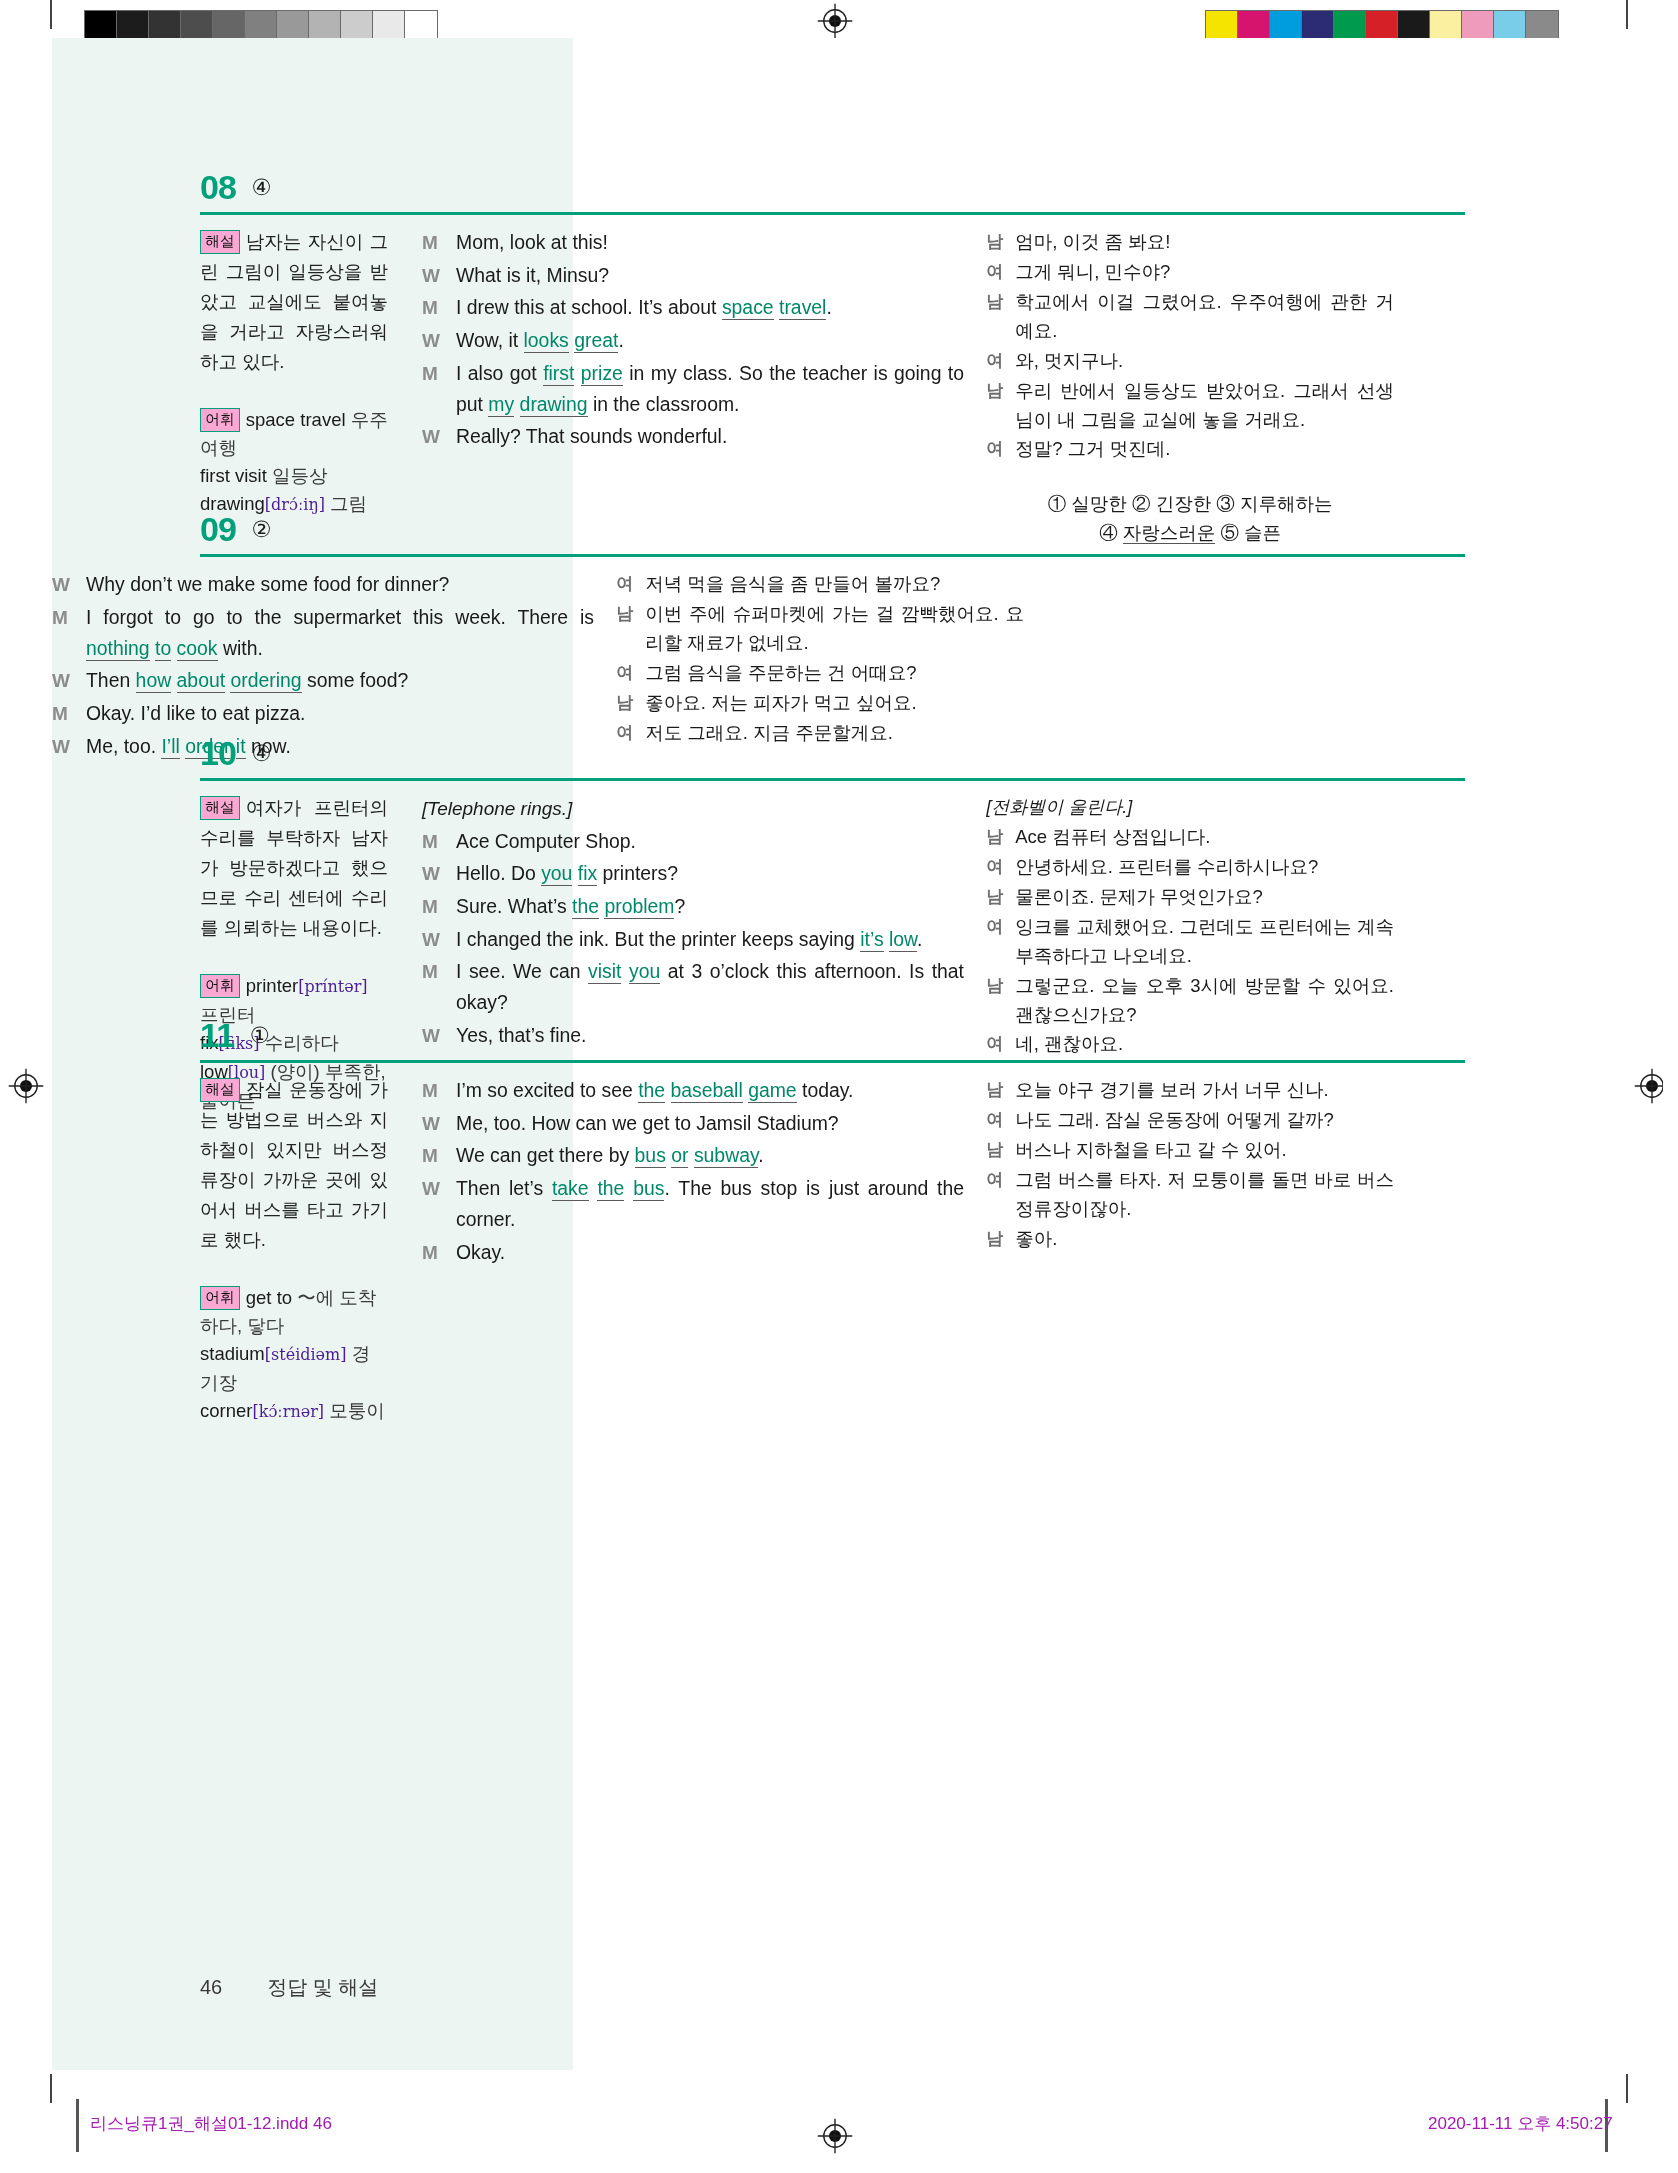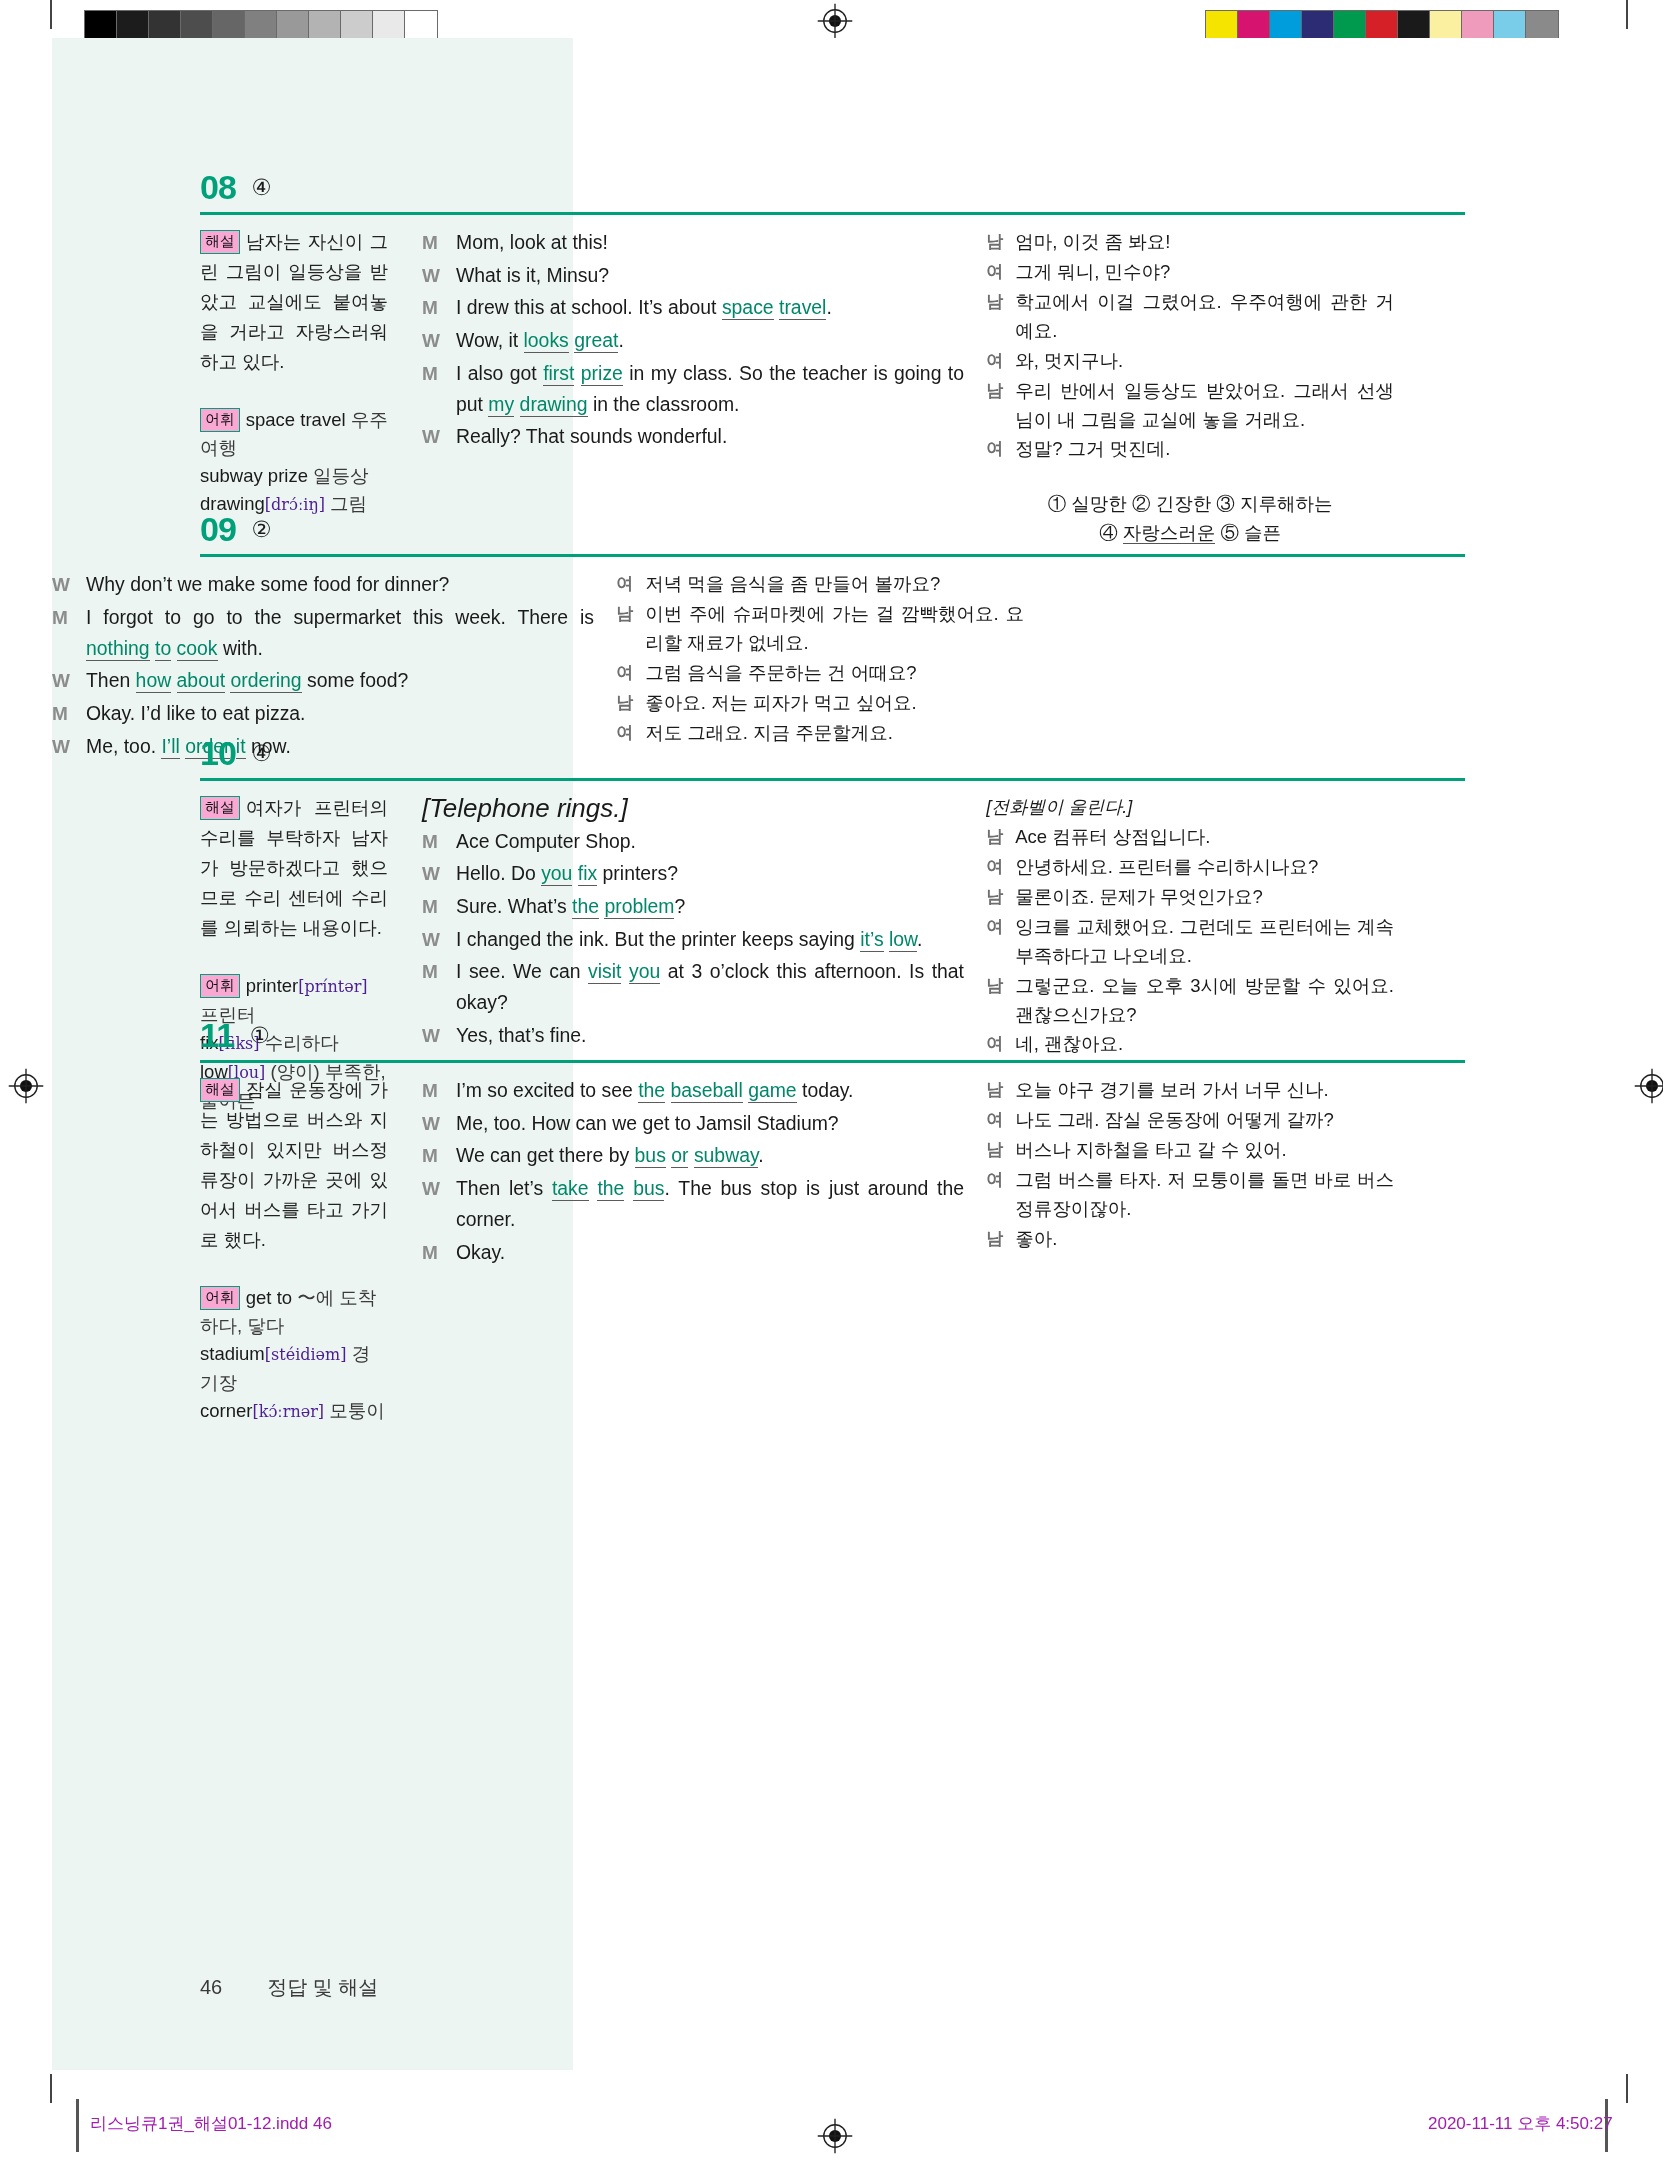--- a/index.html
+++ b/index.html
@@ -149,21 +149,21 @@
   .kmean { color: #3a3a3a; }
 
   
   .col-mid {
     width: 559px;
     flex: 0 0 559px;
     padding-right: 17px;
     box-sizing: border-box;
   }
   .stage {
-    font-size: 26px;
+    font-size: 19px;
     font-style: italic;
     color: #1a1a1a;
     line-height: 31px;
     margin-bottom: 1.7px;
   }
   .dline {
     display: flex;
     font-size: 19.4px;
     line-height: 31px;
     color: #1a1a1a;
@@ -321,21 +321,21 @@
   <div class="sheet">
     <div class="tint-col"></div>
     <div id="questions-root">
         <div class="qblock" style="top: 129px;">
           <div class="qhead"><span class="qnum">08</span><span class="qans">④</span><div class="qrule"></div></div>
           <div class="qbody">
             <div class="col-left">
               <p class="tagline"><span class="tag">해설</span><span>남자는 자신이 그린 그림이 일등상을 받았고 교실에도 붙여놓을 거라고 자랑스러워하고 있다.</span></p>
               <div class="vocab-block">
                 <div class="vocab-line"><span class="tag">어휘</span><span>space travel</span><span class="kmean"> 우주여행</span></div>
-                <div class="vocab-line"><span>subway prize</span><span class="kmean"> 일등상</span></div>
+                <div class="vocab-line"><span>first visit</span><span class="kmean"> 일등상</span></div>
                 <div class="vocab-line"><span>drawing</span><span class="ipa">[drɔ́ːiŋ]</span><span class="kmean"> 그림</span></div>
               </div>
             </div>
             <div class="col-mid">
               <div class="dline">
                 <span class="spk">M</span>
                 <span class="dtext">Mom, look at this!</span>
               </div>
               <div class="dline">
                 <span class="spk">W</span>

